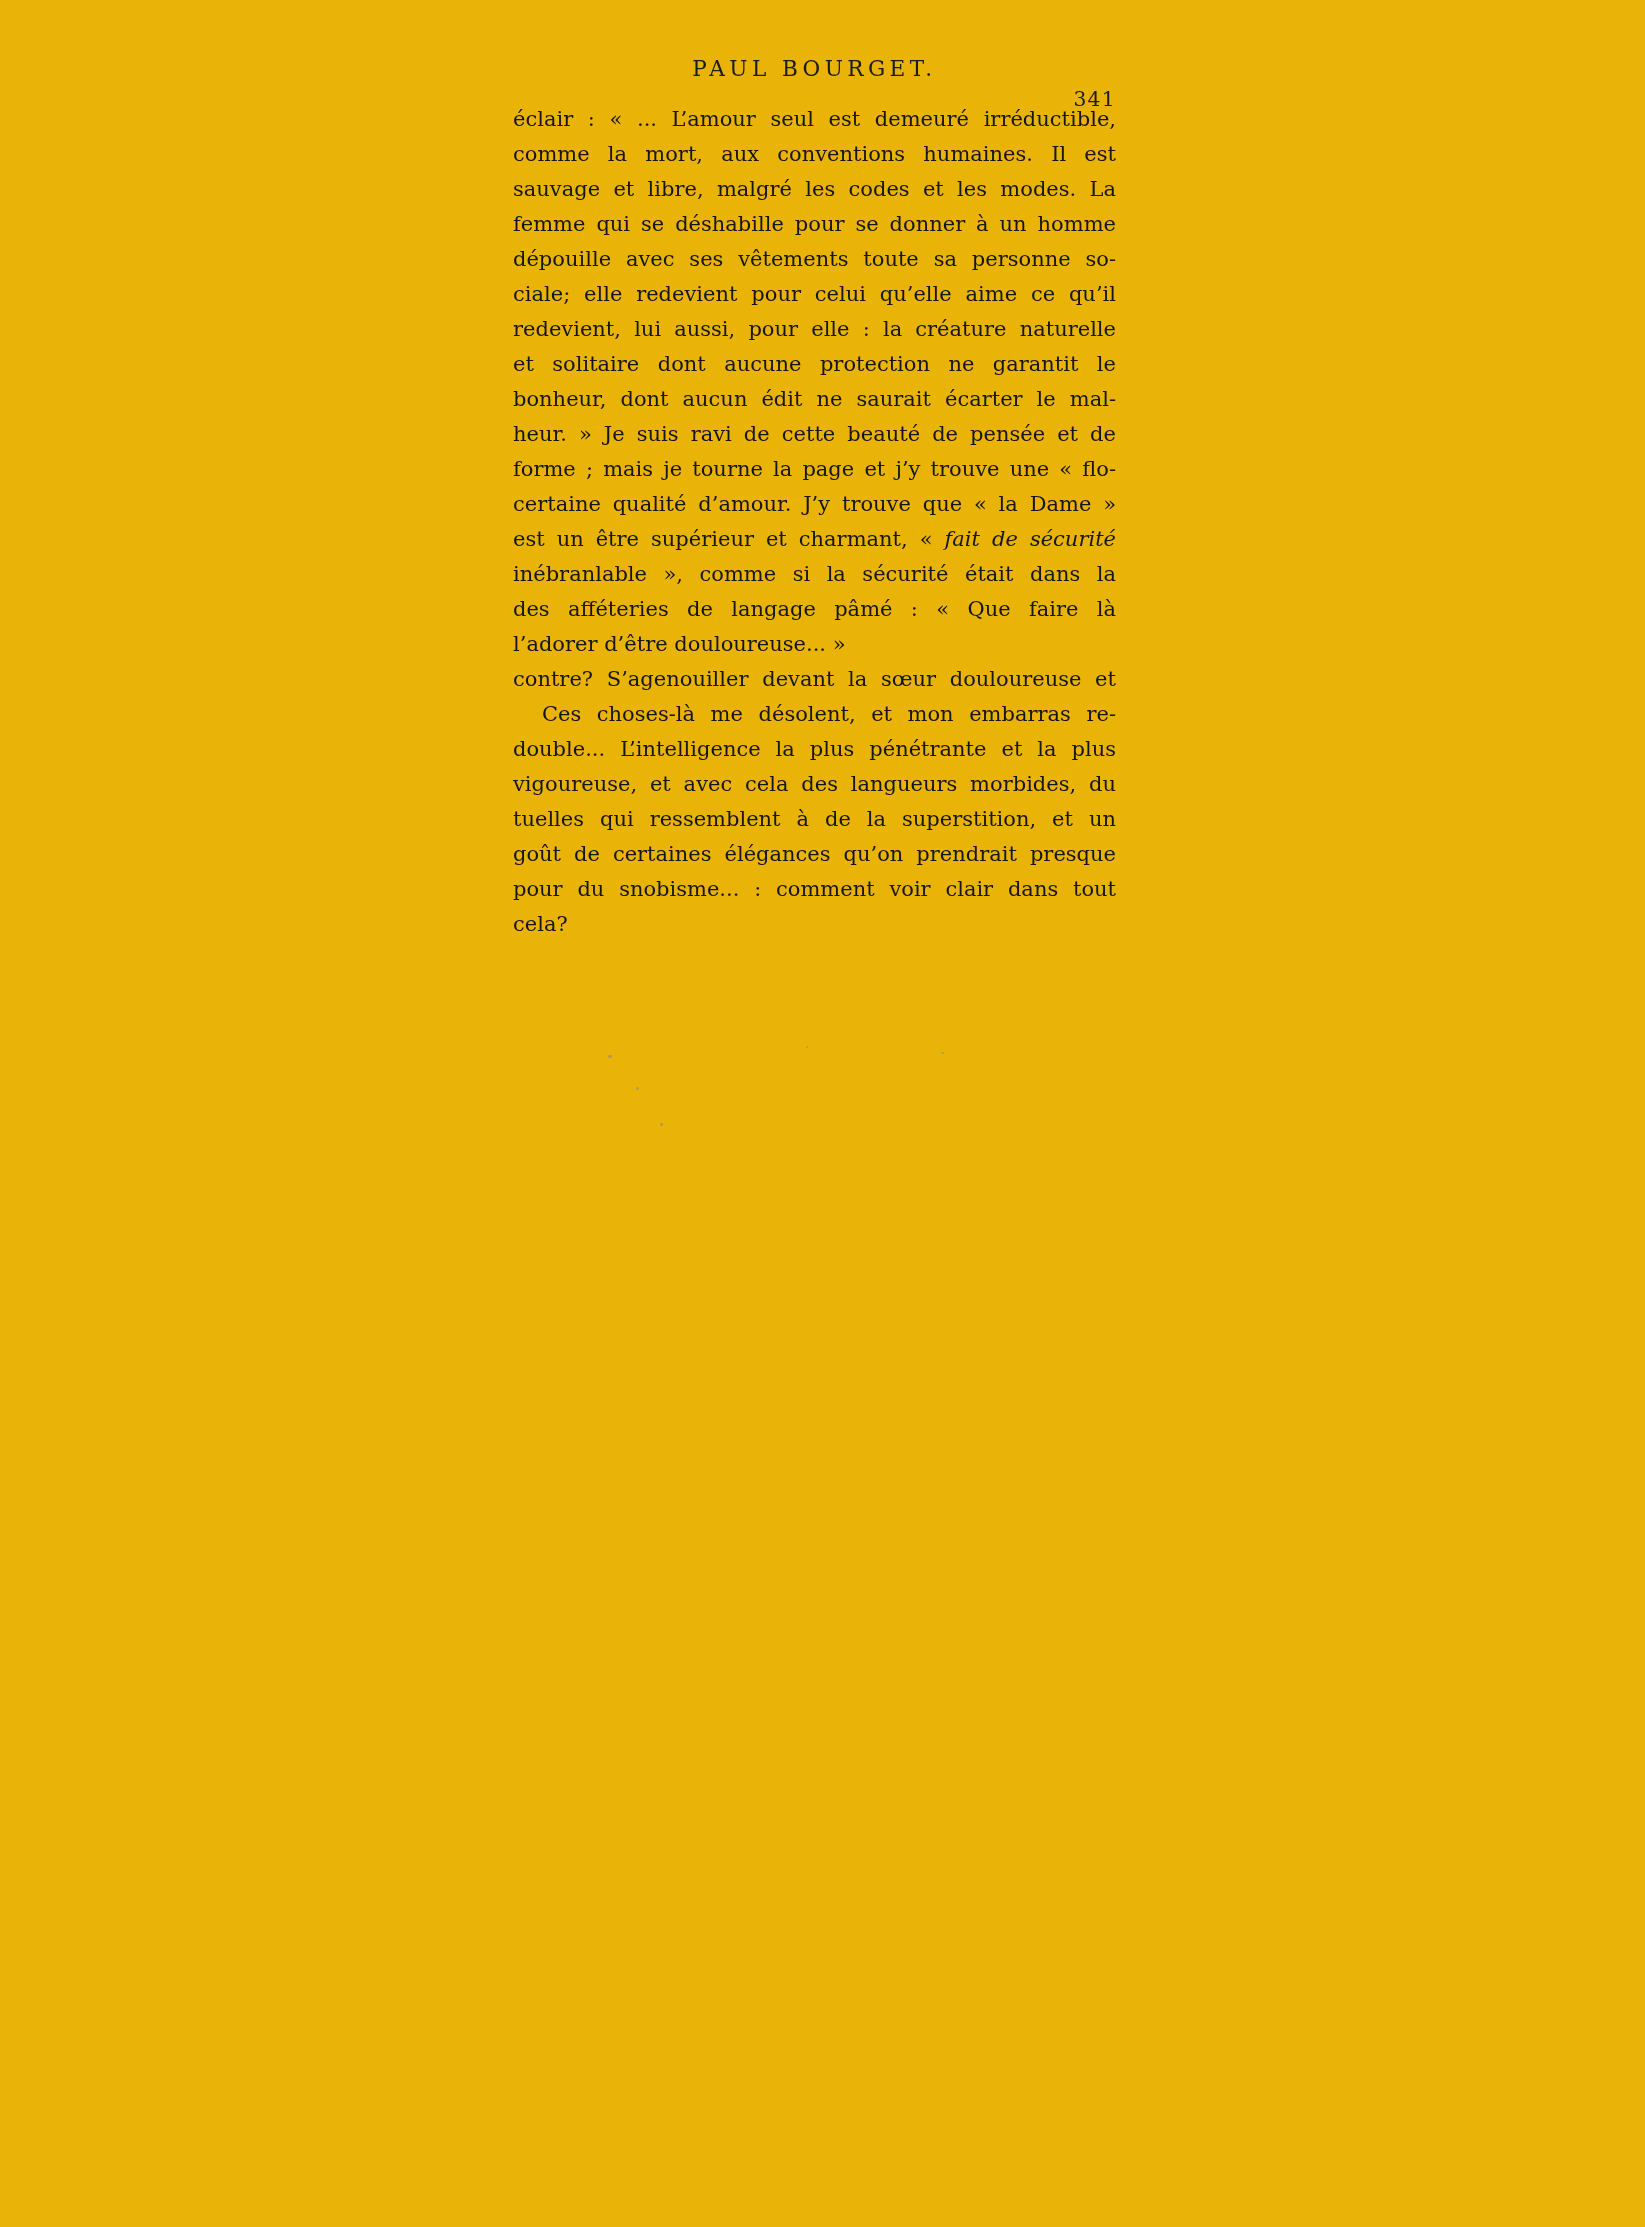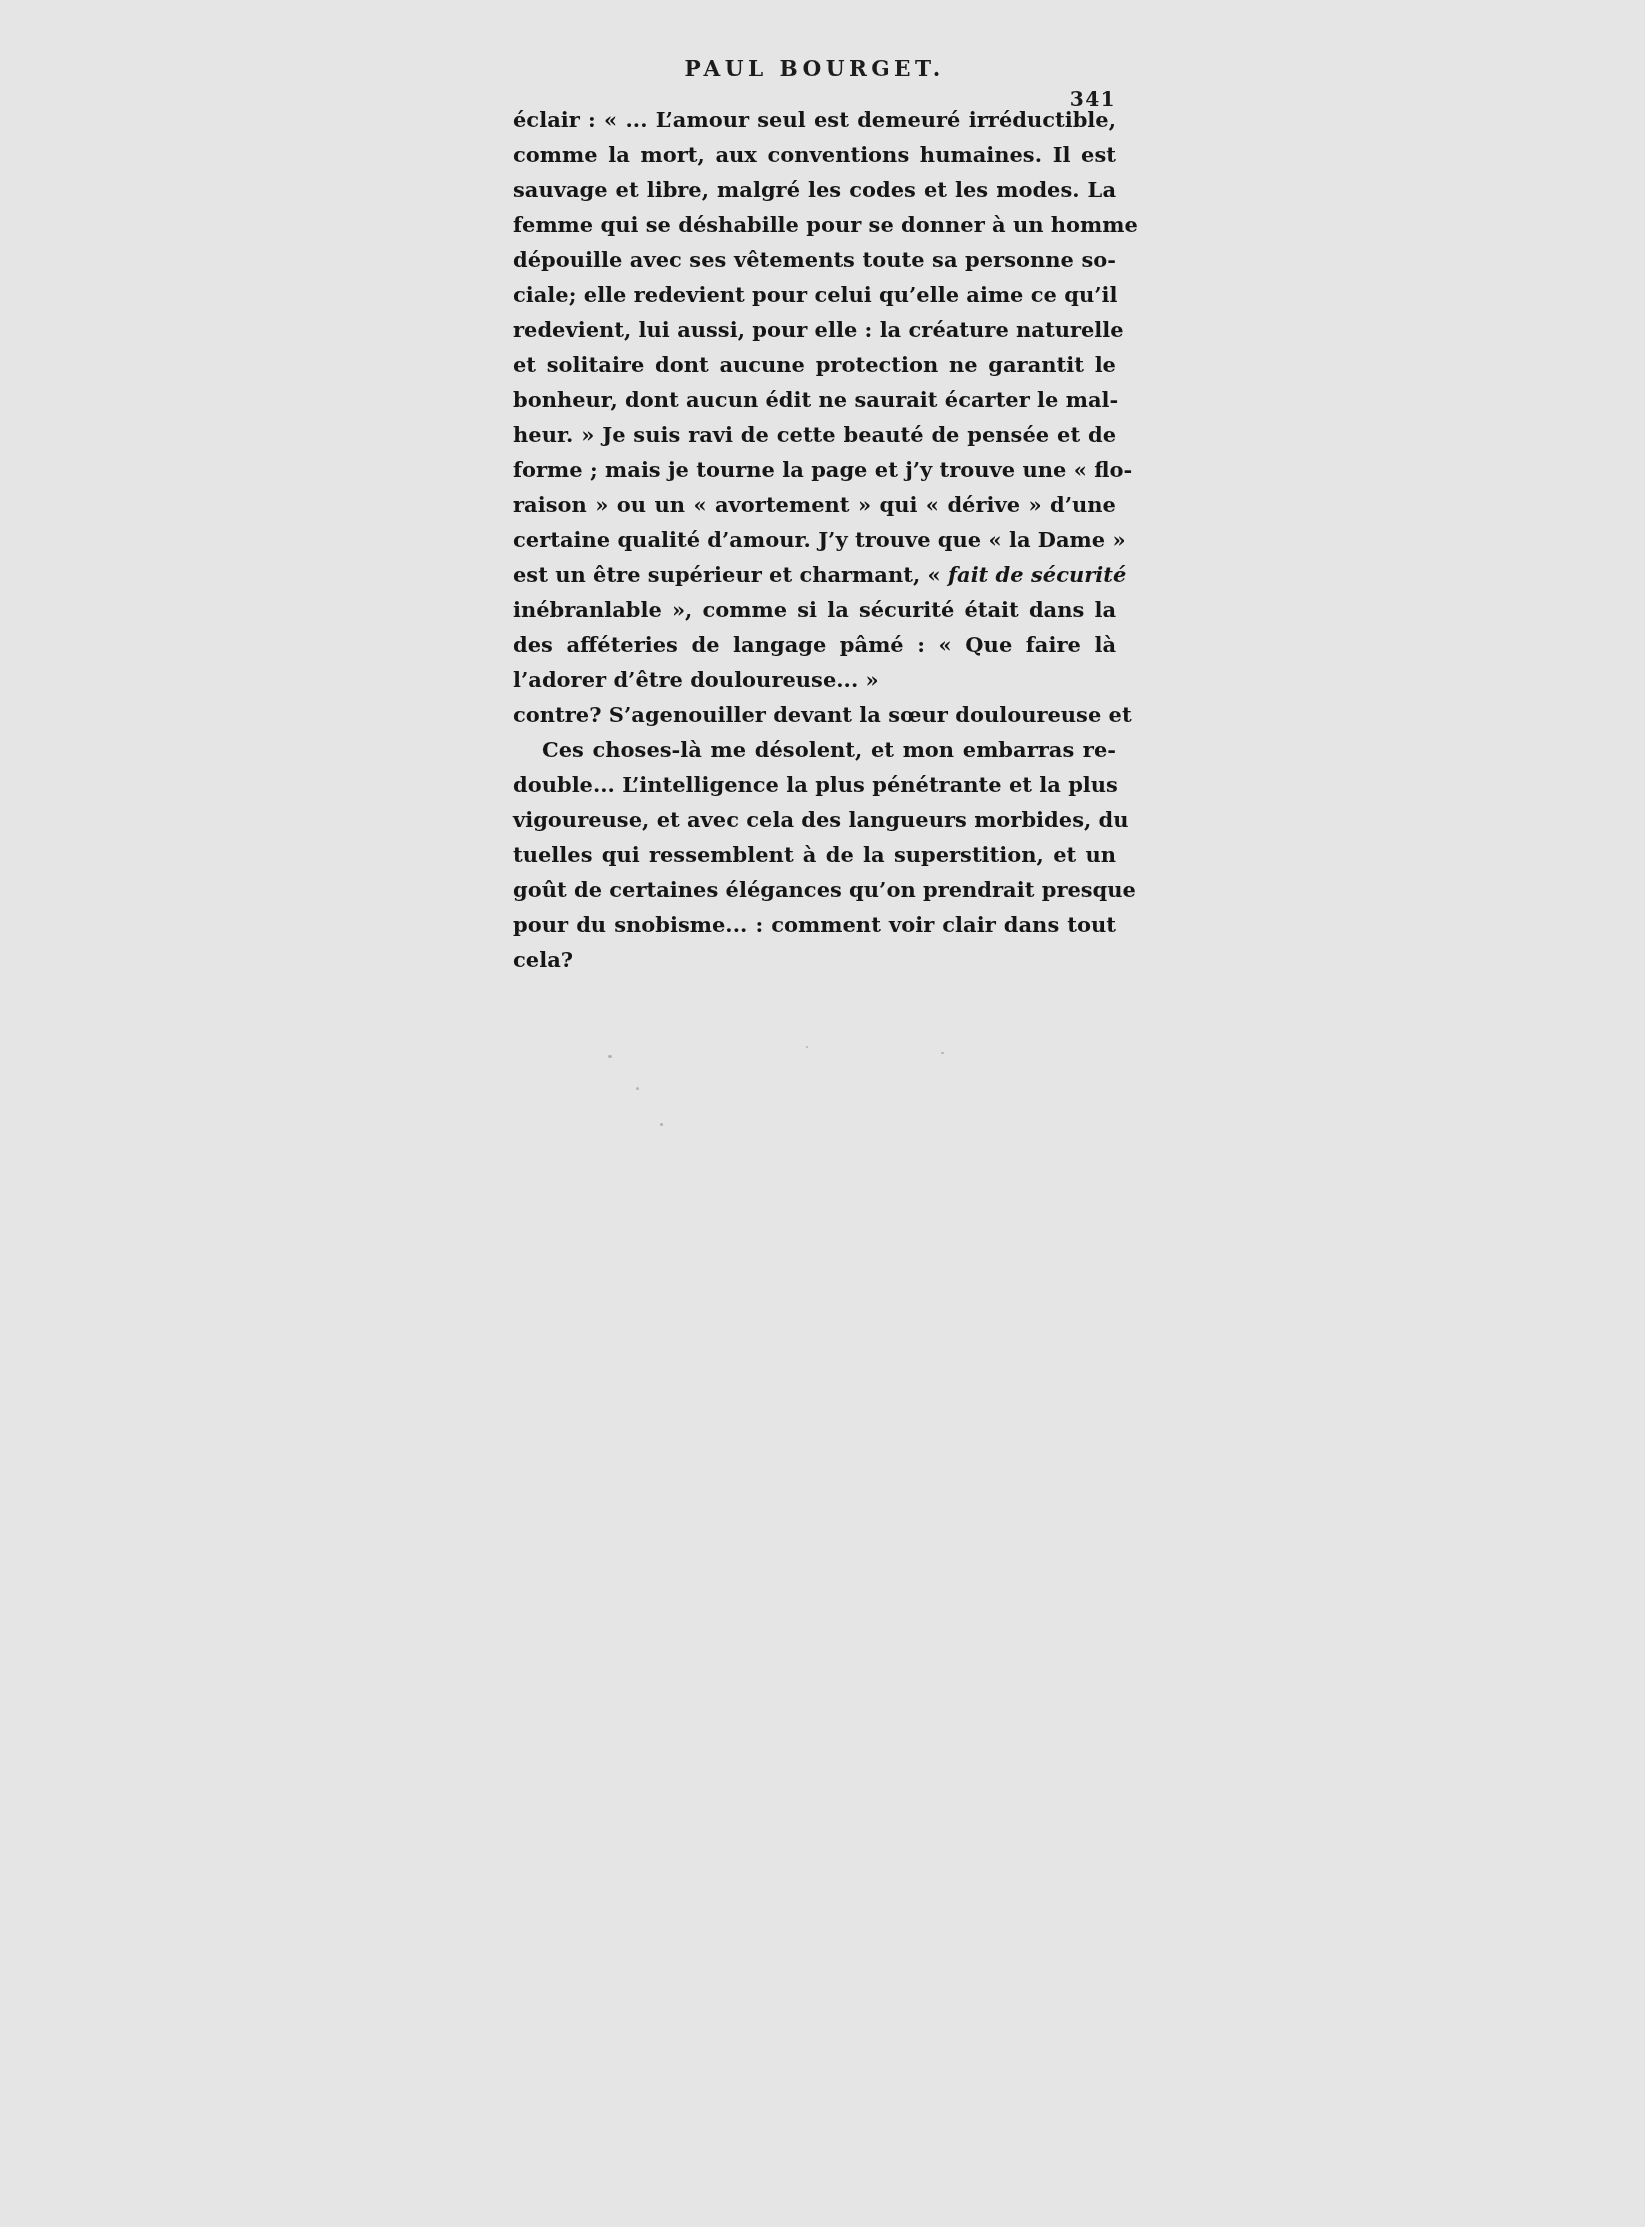--- a/index.html
+++ b/index.html
@@ -5,25 +5,24 @@
 <style>
   html, body {
     margin: 0;
     padding: 0;
     background: #ffffff;
   }
   .page {
     position: relative;
     width: 1646px;
     height: 2227px;
-    background: #e5e5e5;
+    background: #eab308;
     color: #1c1c1c;
     font-family: "DejaVu Serif", "Liberation Serif", serif;
     overflow: hidden;
-    font-weight: bold;
   }
   .running-head {
     position: absolute;
     left: 513px;
     top: 56px;
     width: 603px;
     height: 28px;
   }
   .running-title {
     display: block;
@@ -88,21 +87,20 @@
       <div class="line"><span>comme la mort, aux conventions humaines. Il est</span></div>
       <div class="line"><span>sauvage et libre, malgré les codes et les modes. La</span></div>
       <div class="line"><span>femme qui se déshabille pour se donner à un homme</span></div>
       <div class="line"><span>dépouille avec ses vêtements toute sa personne so-</span></div>
       <div class="line"><span>ciale; elle redevient pour celui qu’elle aime ce qu’il</span></div>
       <div class="line"><span>redevient, lui aussi, pour elle : la créature naturelle</span></div>
       <div class="line"><span>et solitaire dont aucune protection ne garantit le</span></div>
       <div class="line"><span>bonheur, dont aucun édit ne saurait écarter le mal-</span></div>
       <div class="line"><span>heur. » Je suis ravi de cette beauté de pensée et de</span></div>
       <div class="line"><span>forme ; mais je tourne la page et j’y trouve une « flo-</span></div>
-      <div class="line"><span>raison » ou un « avortement » qui « dérive » d’une</span></div>
       <div class="line"><span>certaine qualité d’amour. J’y trouve que « la Dame »</span></div>
       <div class="line"><span>est un être supérieur et charmant, « </span><span class="it">fait de sécurité</span></div>
       <div class="line"><span>inébranlable », comme si la sécurité était dans la</span></div>
       <div class="line"><span>des afféteries de langage pâmé : « Que faire là</span></div>
       <div class="line para-end"><span>l’adorer d’être douloureuse... »</span></div>
       <div class="line"><span>contre? S’agenouiller devant la sœur douloureuse et</span></div>
       <div class="line indent"><span>Ces choses-là me désolent, et mon embarras re-</span></div>
       <div class="line"><span>double... L’intelligence la plus pénétrante et la plus</span></div>
       <div class="line"><span>vigoureuse, et avec cela des langueurs morbides, du</span></div>
       <div class="line"><span>tuelles qui ressemblent à de la superstition, et un</span></div>

